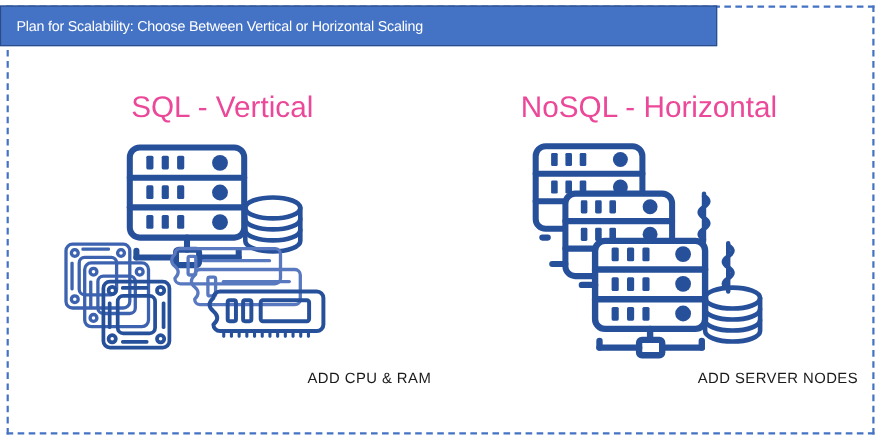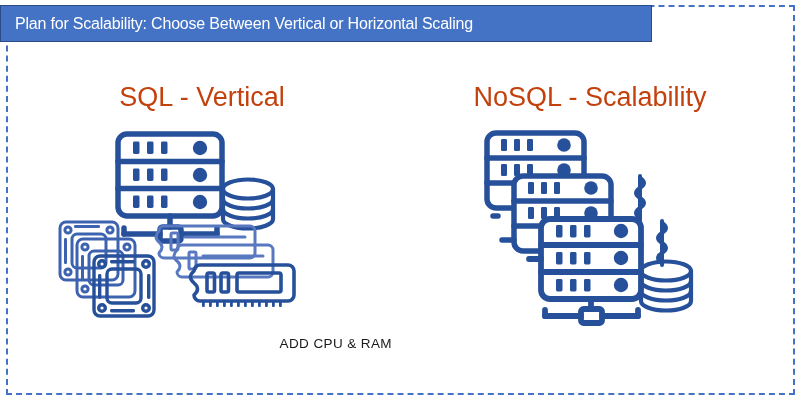--- a/index.html
+++ b/index.html
@@ -43,41 +43,41 @@
     width: 652px;
     height: 37px;
     background: #4472C4;
     border: 1px solid #2A4B86;
     box-sizing: border-box;
     display: flex;
     align-items: center;
   }
   #title-text {
     color: #ffffff;
-    font-size: 16px;
+    font-size: 13px;
     font-weight: normal;
     letter-spacing: -0.2px;
     padding-left: 14px;
     white-space: nowrap;
     line-height: 1;
   }
 
   
   .column {
     position: absolute;
     top: 70px;
     width: 380px;
     text-align: center;
   }
   #col-left  { left: 12px; }
   #col-right { left: 400px; }
 
   .col-heading {
     font-size: 27px;
-    color: #c2410c;
+    color: #ec4899;
     font-weight: normal;
     line-height: 1.15;
     margin: 0;
     padding-top: 12px;
   }
   .col-caption {
     position: absolute;
     top: 266px;
     width: 100%;
     font-size: 13.5px;
@@ -219,21 +219,21 @@
           <rect x="227" y="173" width="2.8" height="6" rx="1"></rect>
         </g>
       </svg>
     </div>
 
     <div class="col-caption">ADD CPU &amp; RAM</div>
   </div>
 
   <div class="column" id="col-right">
 
-    <div class="col-heading">NoSQL - Scalability</div>
+    <div class="col-heading">NoSQL - Horizontal</div>
 
     <div class="art">
       <svg width="300" height="205" viewBox="0 0 300 205" aria-hidden="true">
 
         <g fill="none" stroke="#27509B" stroke-width="5.5" stroke-linecap="round" stroke-linejoin="round">
           <rect x="47" y="5" width="97" height="75" rx="9"></rect>
           <line x1="47" y1="30" x2="144" y2="30"></line>
           <line x1="47" y1="55" x2="144" y2="55"></line>
           <line x1="53" y1="88" x2="58" y2="88"></line>
         </g>
@@ -308,15 +308,16 @@
 
         <g fill="none" stroke="#27509B" stroke-width="4.2" stroke-linecap="round" stroke-linejoin="round">
           <ellipse cx="226" cy="143" rx="25" ry="9.5"></ellipse>
           <path d="M201 143 v30 a25 9.5 0 0 0 50 0 v-30"></path>
           <path d="M201 153 a25 9.5 0 0 0 50 0"></path>
           <path d="M201 163 a25 9.5 0 0 0 50 0"></path>
         </g>
       </svg>
     </div>
 
+    <div class="col-caption">ADD SERVER NODES</div>
   </div>
 
 </div>
 
 </body></html>

